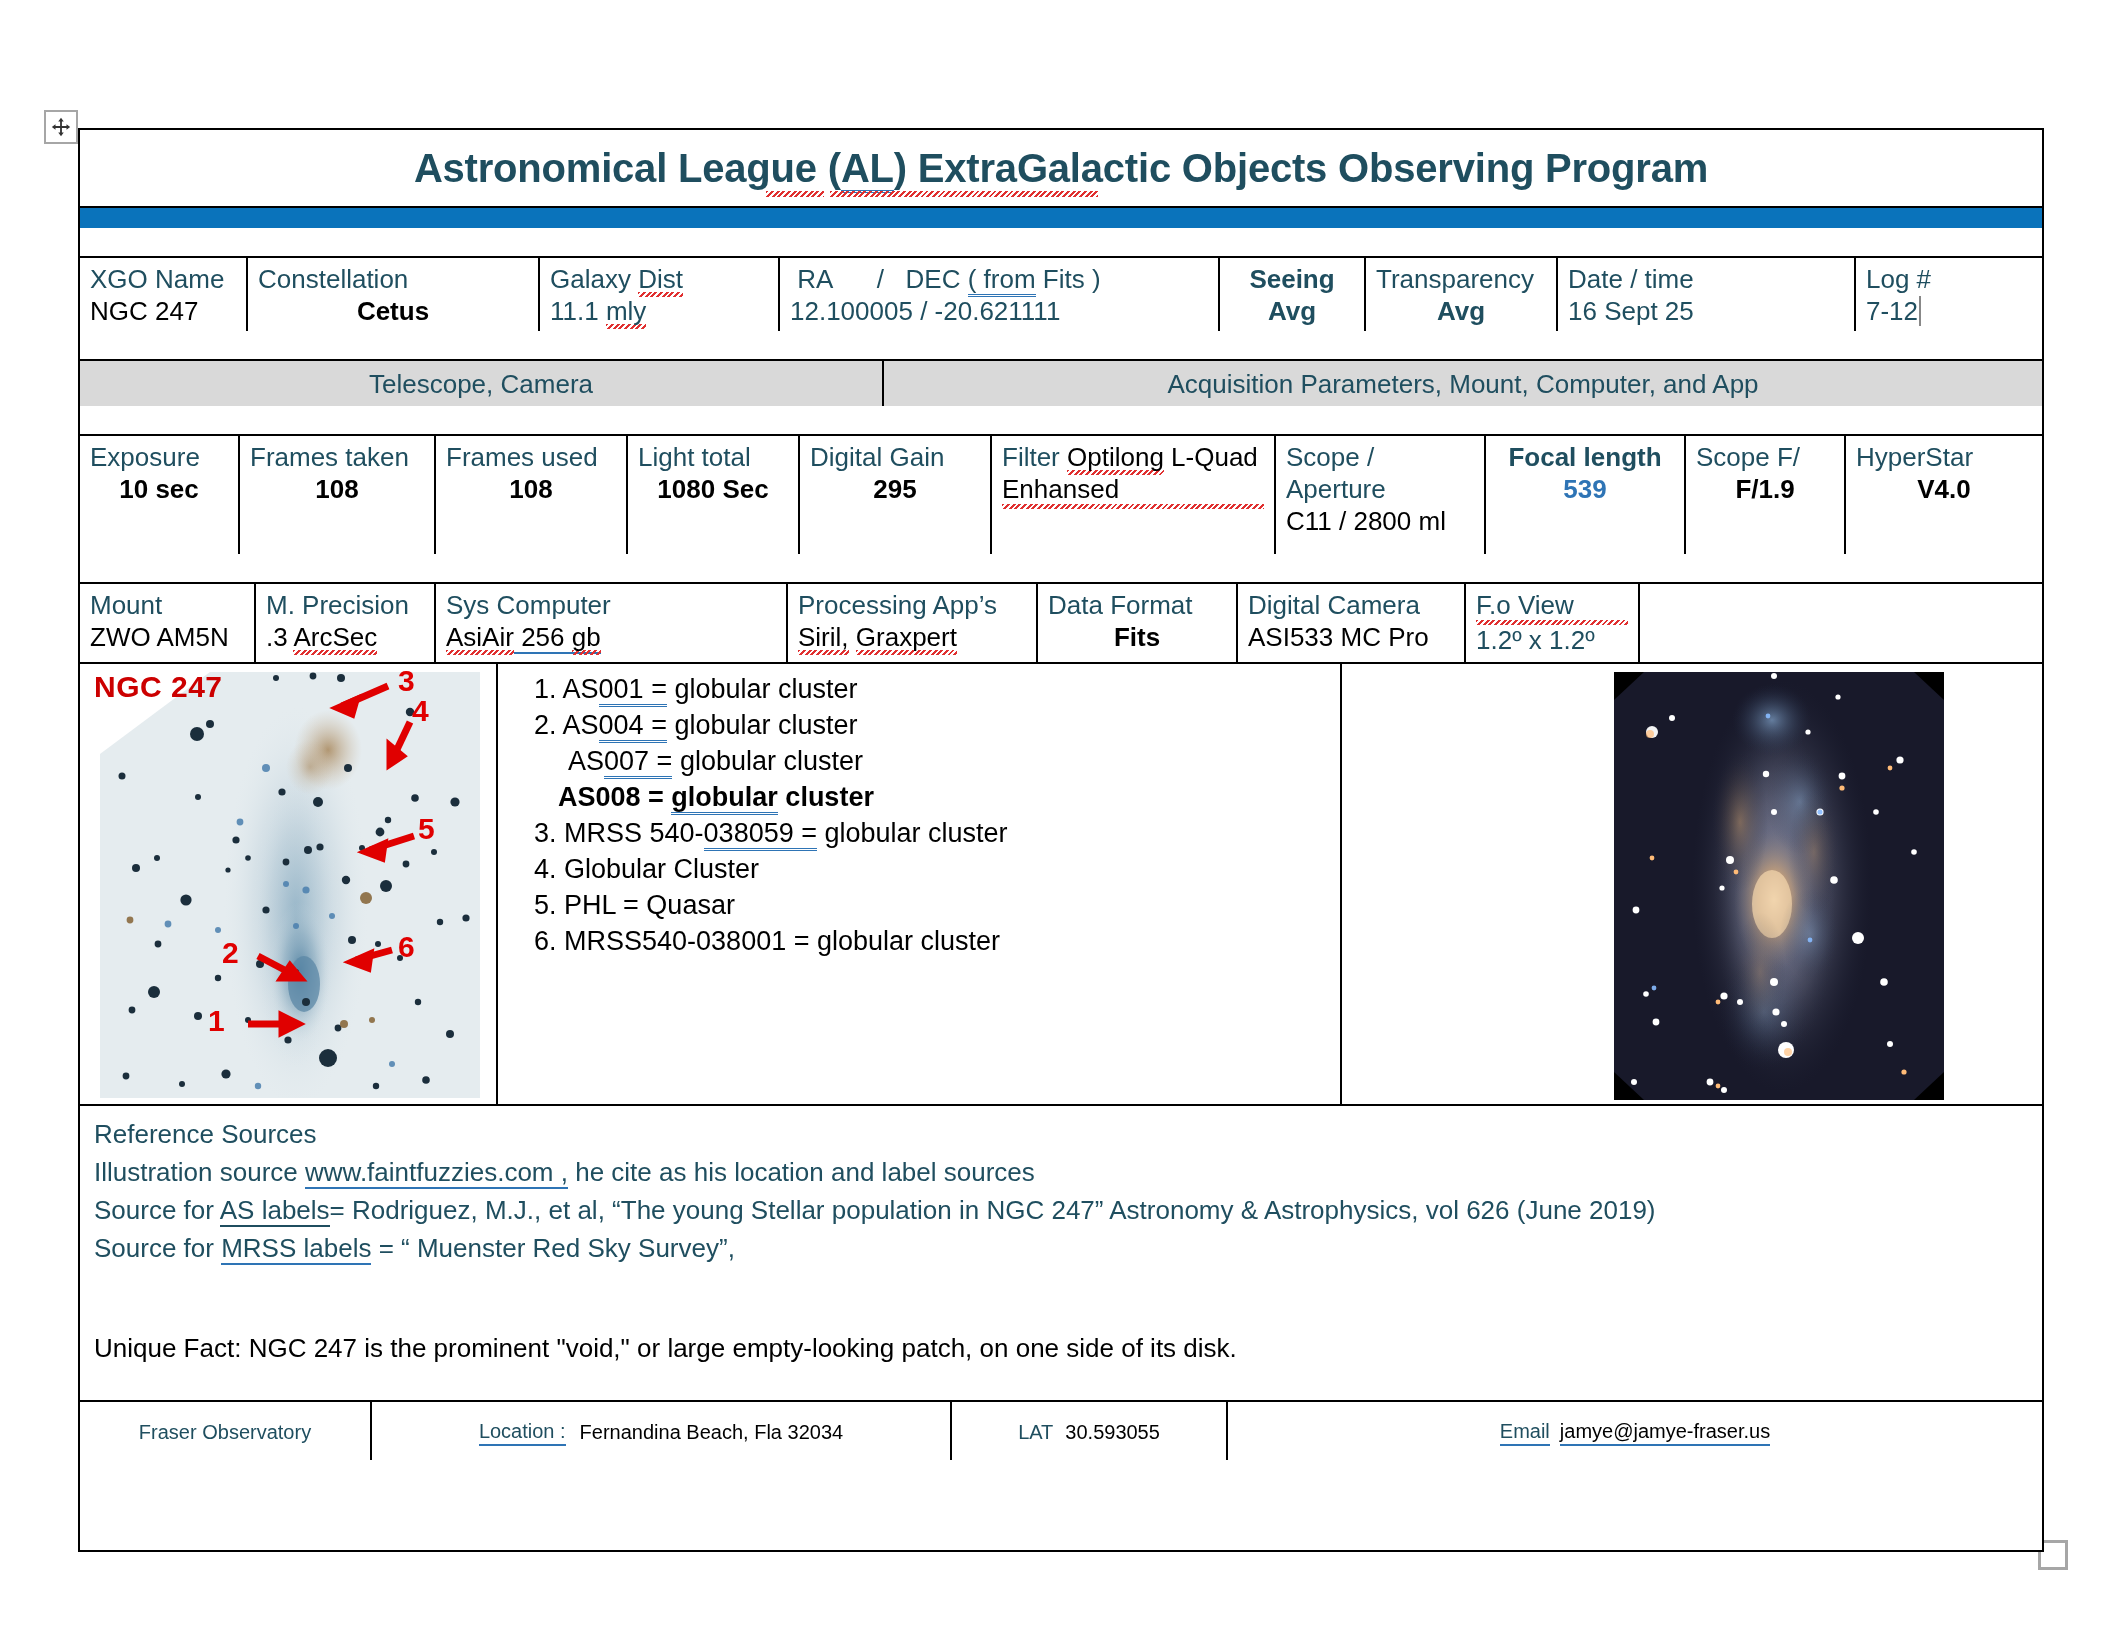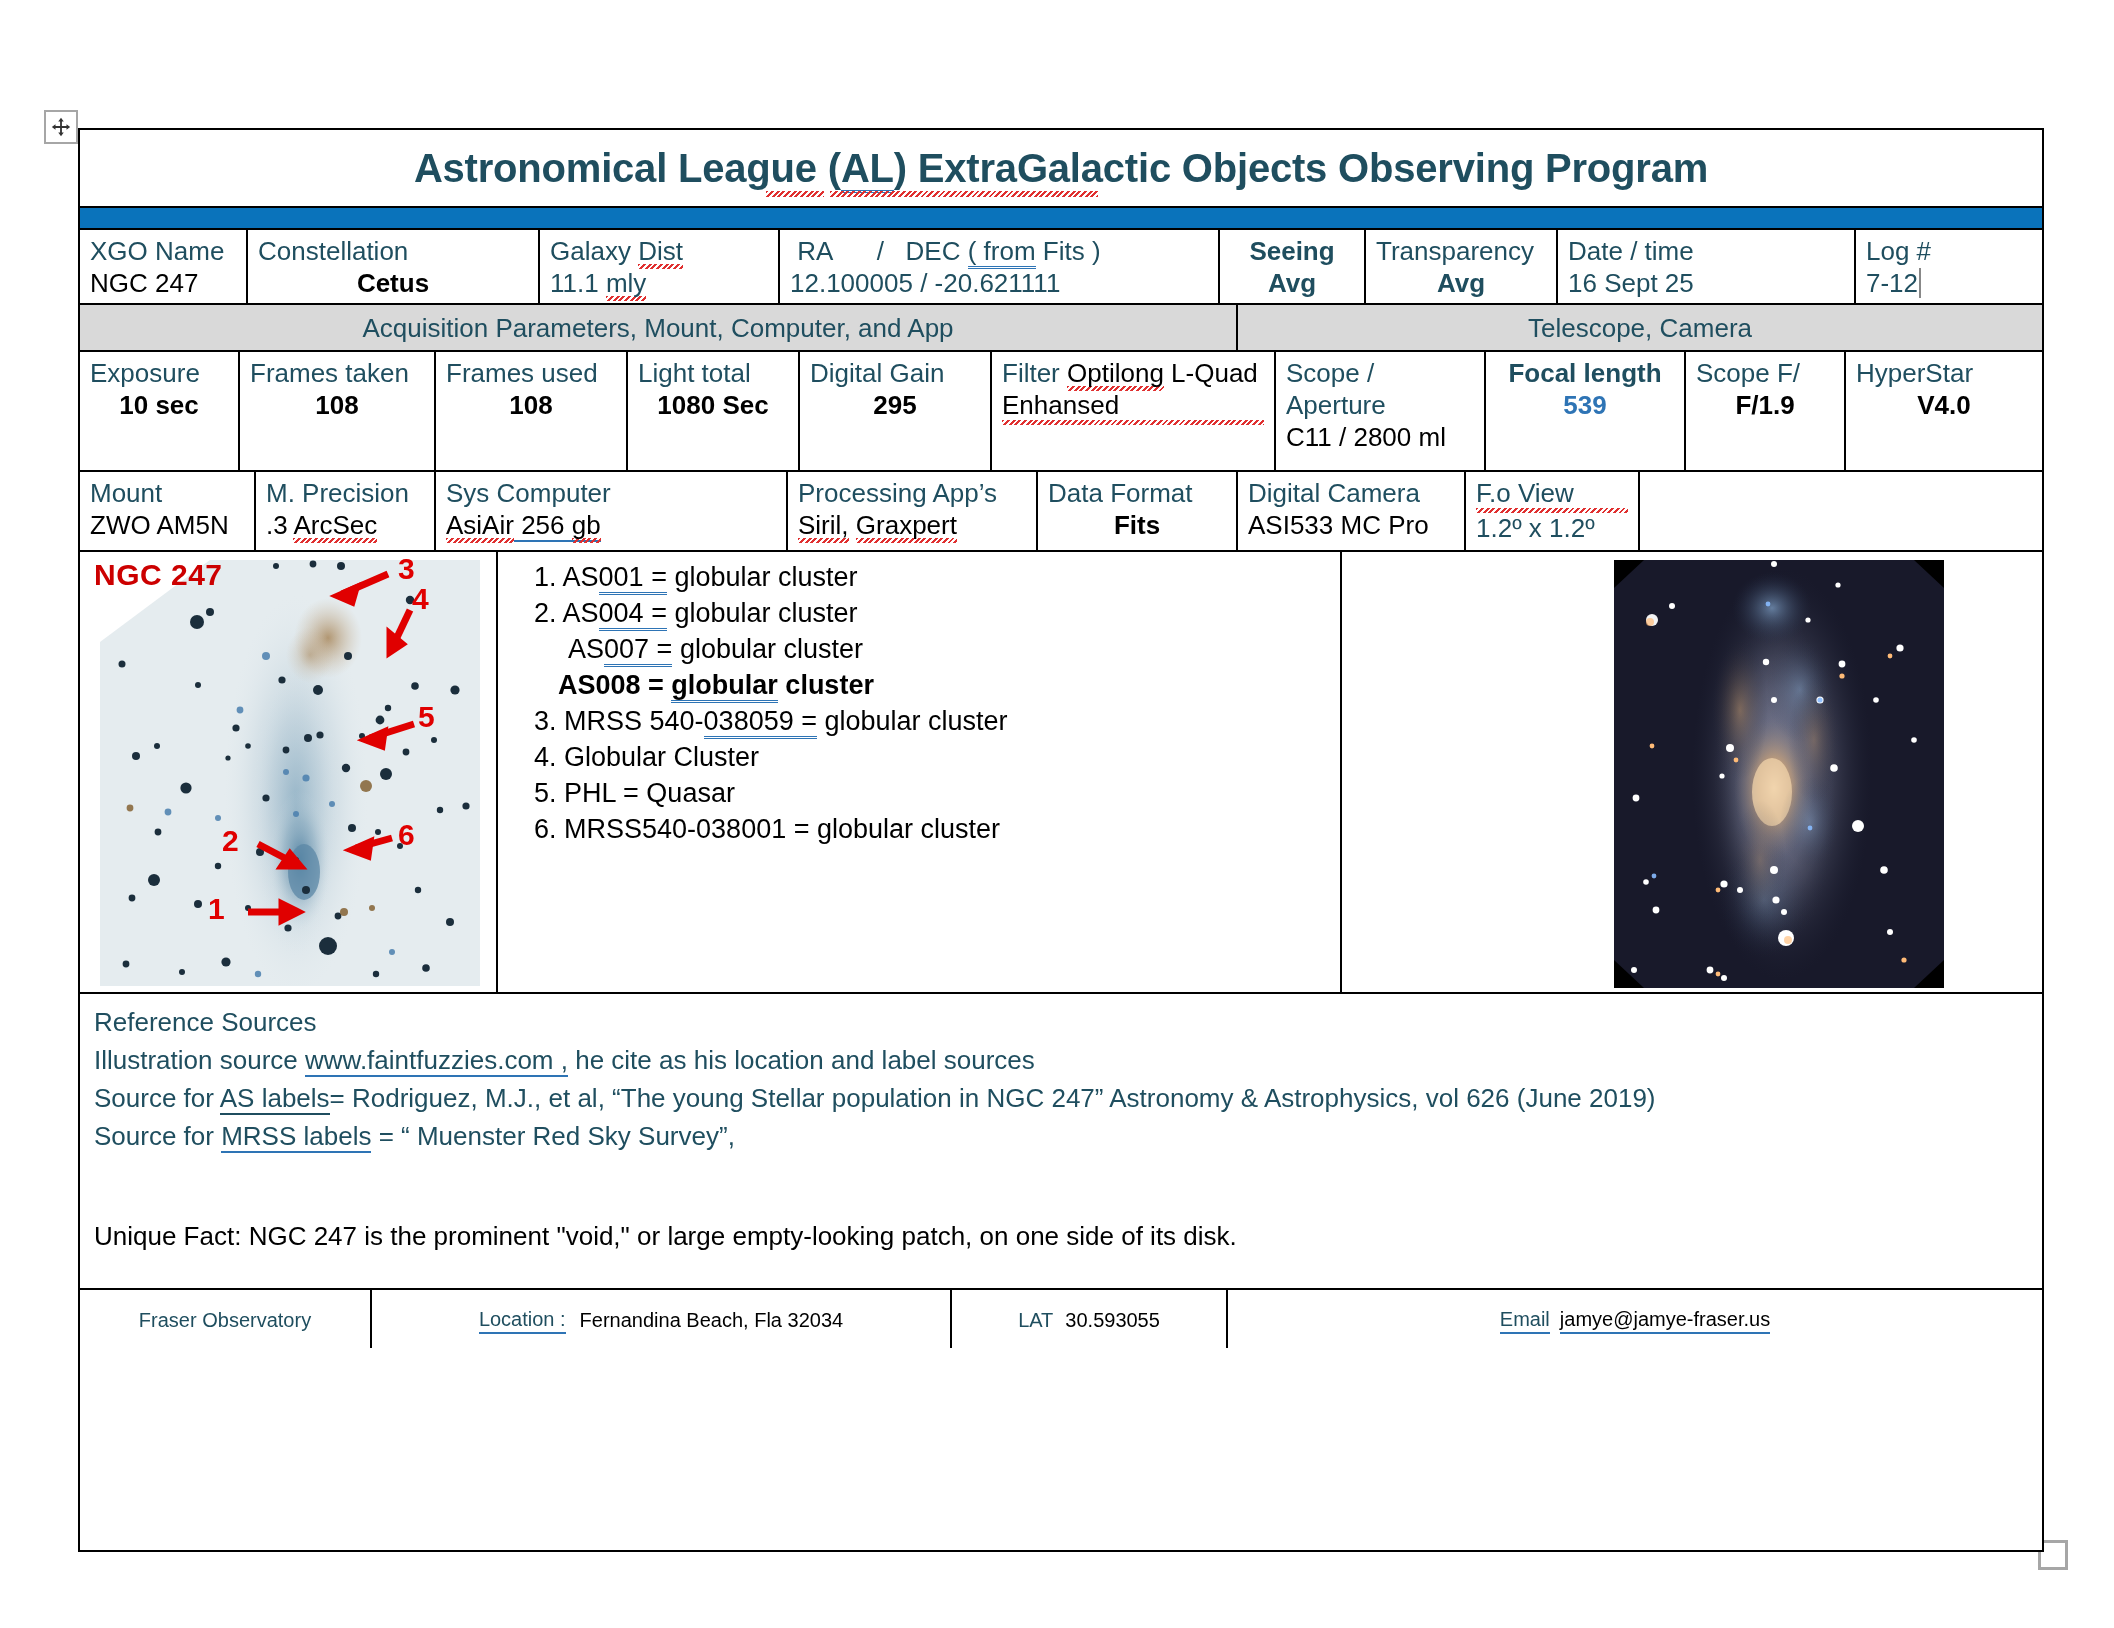--- a/index.html
+++ b/index.html
@@ -51,21 +51,21 @@
   .title .u-al { border-bottom: 3px double #2e74b5; }
   .sq-red {
     position: absolute; bottom: -6px; height: 6px;
     background-image: repeating-linear-gradient(135deg,#e03030 0 2px,transparent 2px 4px);
   }
 
   
   .banner { height: 22px; background: #0a73bb; border-top: 2px solid #000; }
 
   
-  .row { display: flex; border-top: 2px solid #000; }
+  .row { display: flex; border-top: 2px solid #000; margin-top: 28px; }
   .cell {
     border-right: 2px solid #000;
     padding: 6px 10px 4px 10px;
     overflow: hidden;
   }
   .cell:last-child { border-right: none; }
   .lbl { color: #1f4e5f; font-size: 26px; line-height: 1.22; white-space: nowrap; }
   .val { color: #000; font-size: 26px; line-height: 1.22; white-space: nowrap; }
   .val.blue { color: #2e74b5; }
   .val.teal { color: #1f4e5f; }
@@ -192,22 +192,22 @@
         <div class="lbl">Date / time</div>
         <div class="val teal">16 Sept 25</div>
       </div>
       <div class="cell" style="flex:1">
         <div class="lbl">Log #</div>
         <div class="val teal"><span>7-12</span><span style="border-left:2px solid #888;margin-left:1px;">&nbsp;</span></div>
       </div>
     </div>
 
     <div class="row">
+      <div class="sec-hdr" style="flex:1">Telescope, Camera</div>
       <div class="sec-hdr" style="width:1158px">Acquisition Parameters, Mount, Computer, and App</div>
-      <div class="sec-hdr" style="flex:1">Telescope, Camera</div>
     </div>
 
     <div class="row" style="height:120px;">
       <div class="cell" style="width:160px">
         <div class="lbl">Exposure</div>
         <div class="val c">10  sec</div>
       </div>
       <div class="cell" style="width:196px">
         <div class="lbl">Frames taken</div>
         <div class="val c">108</div>

